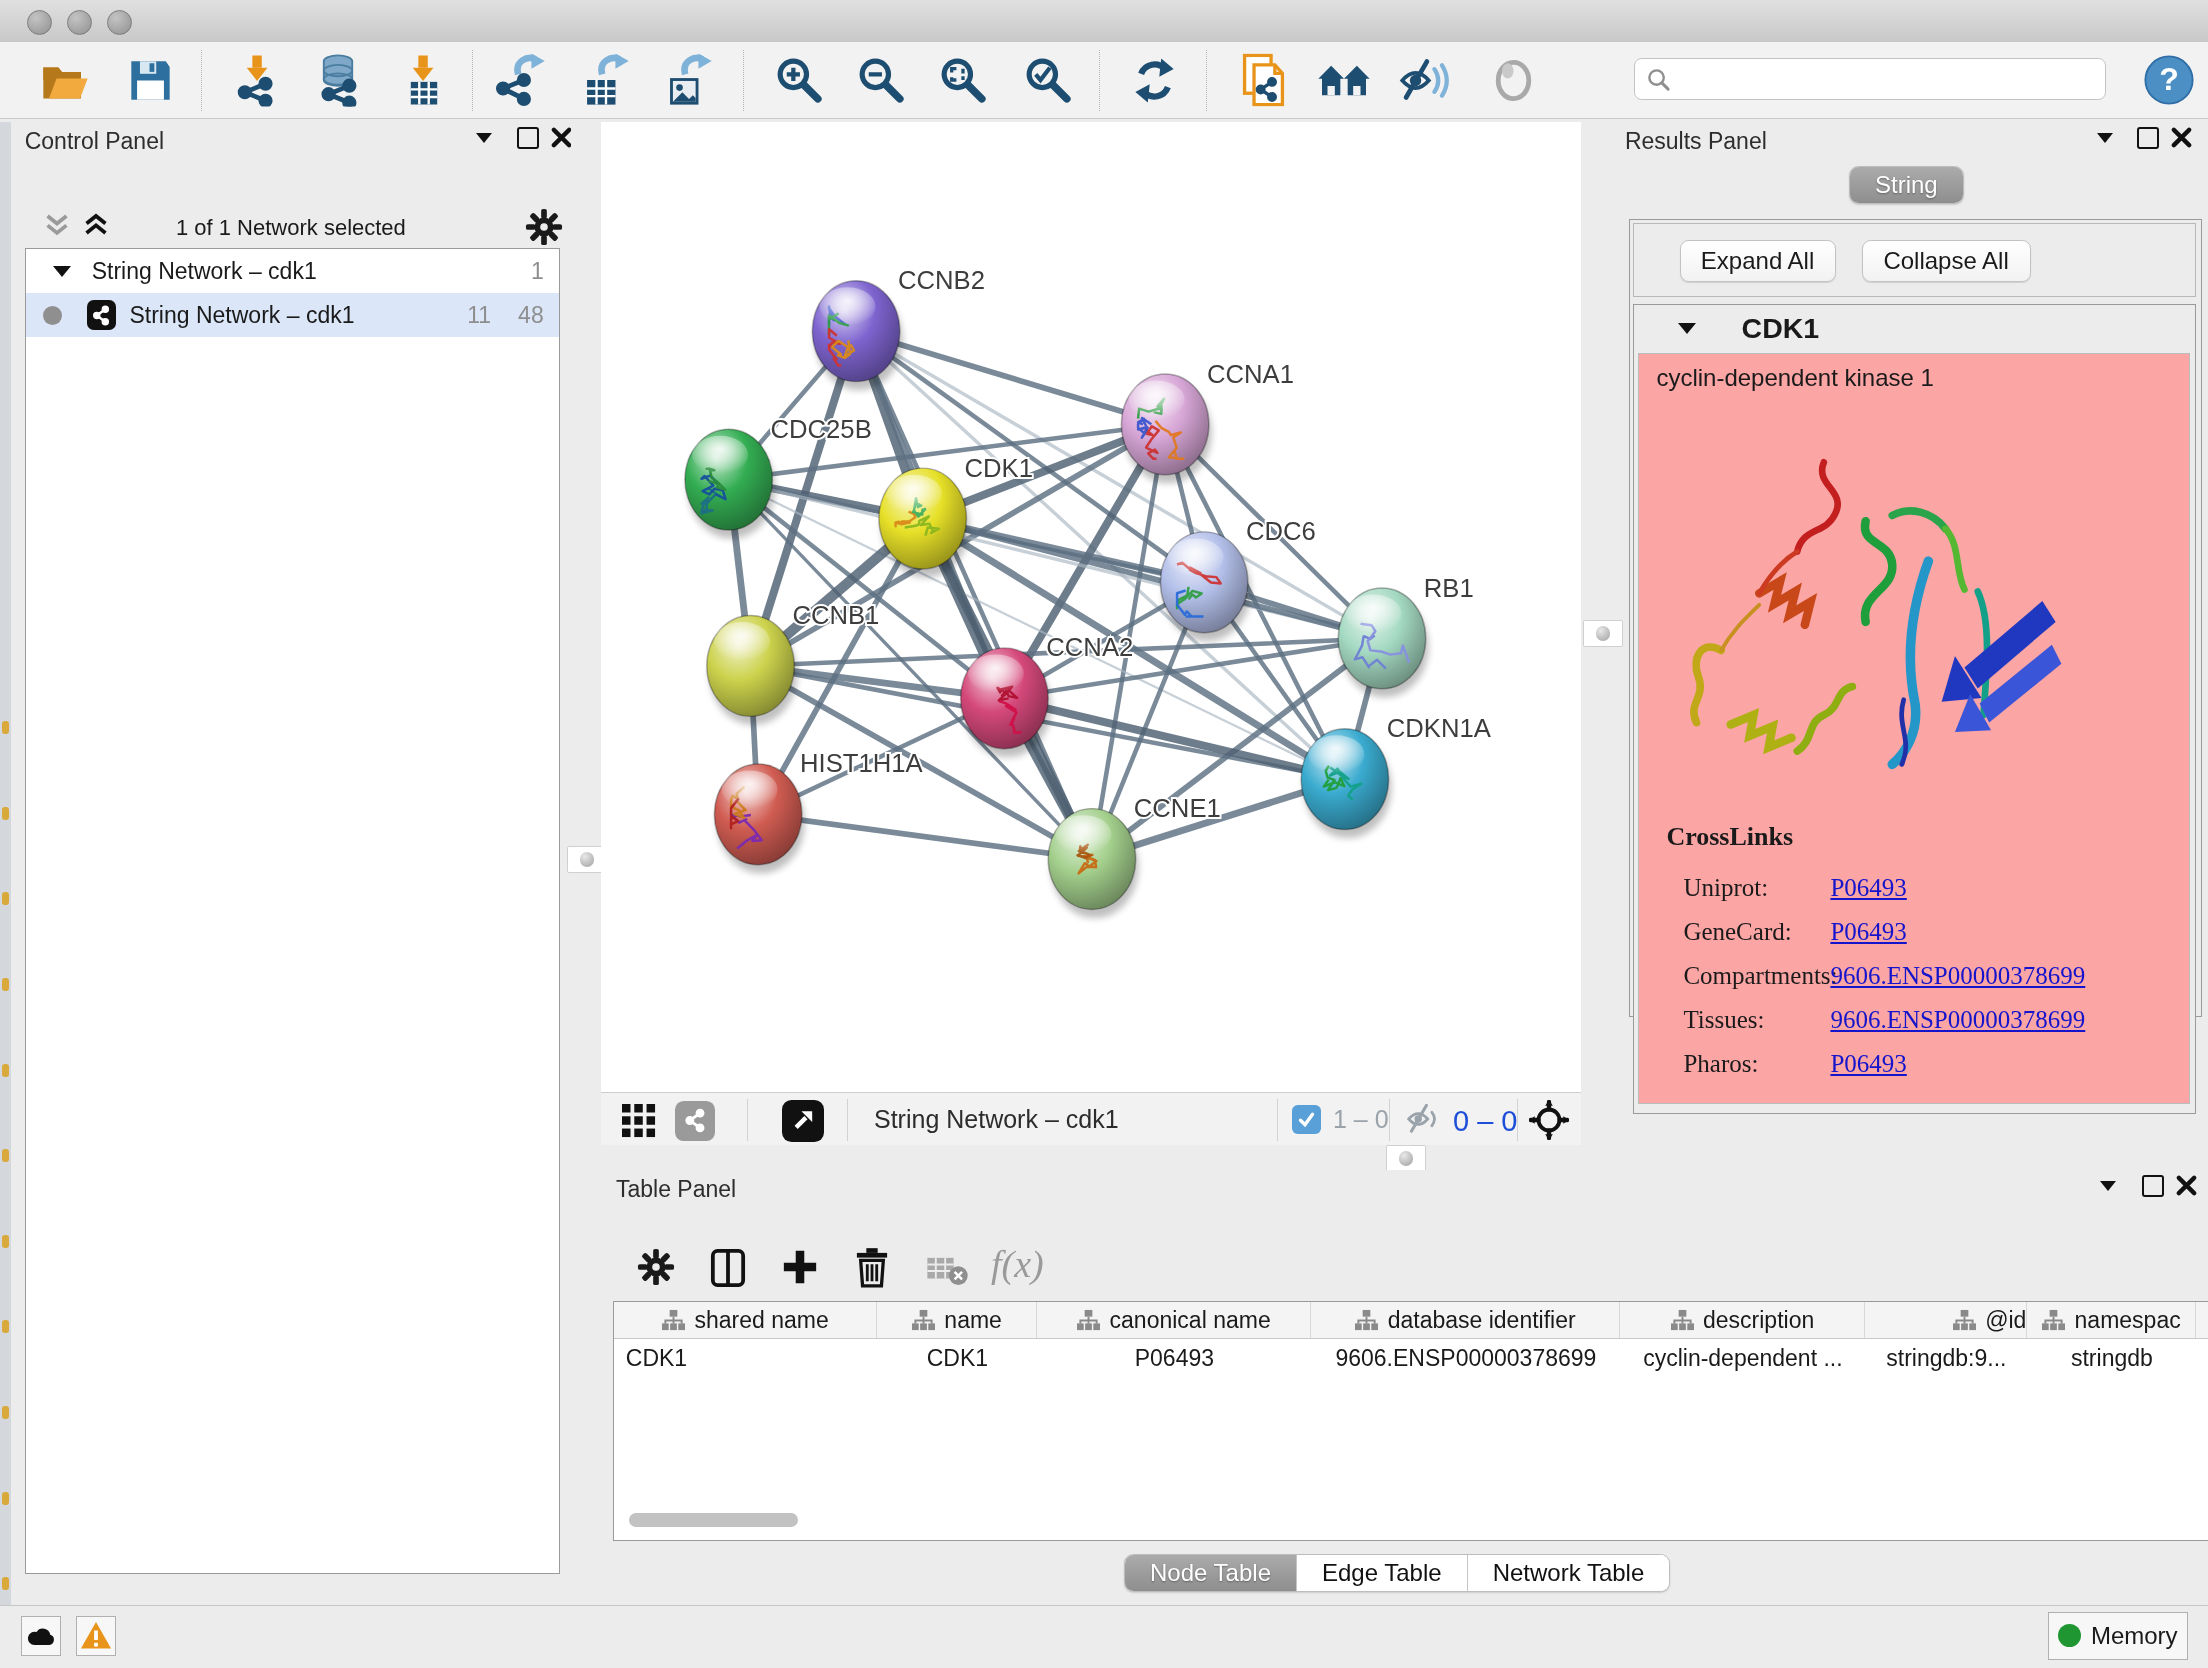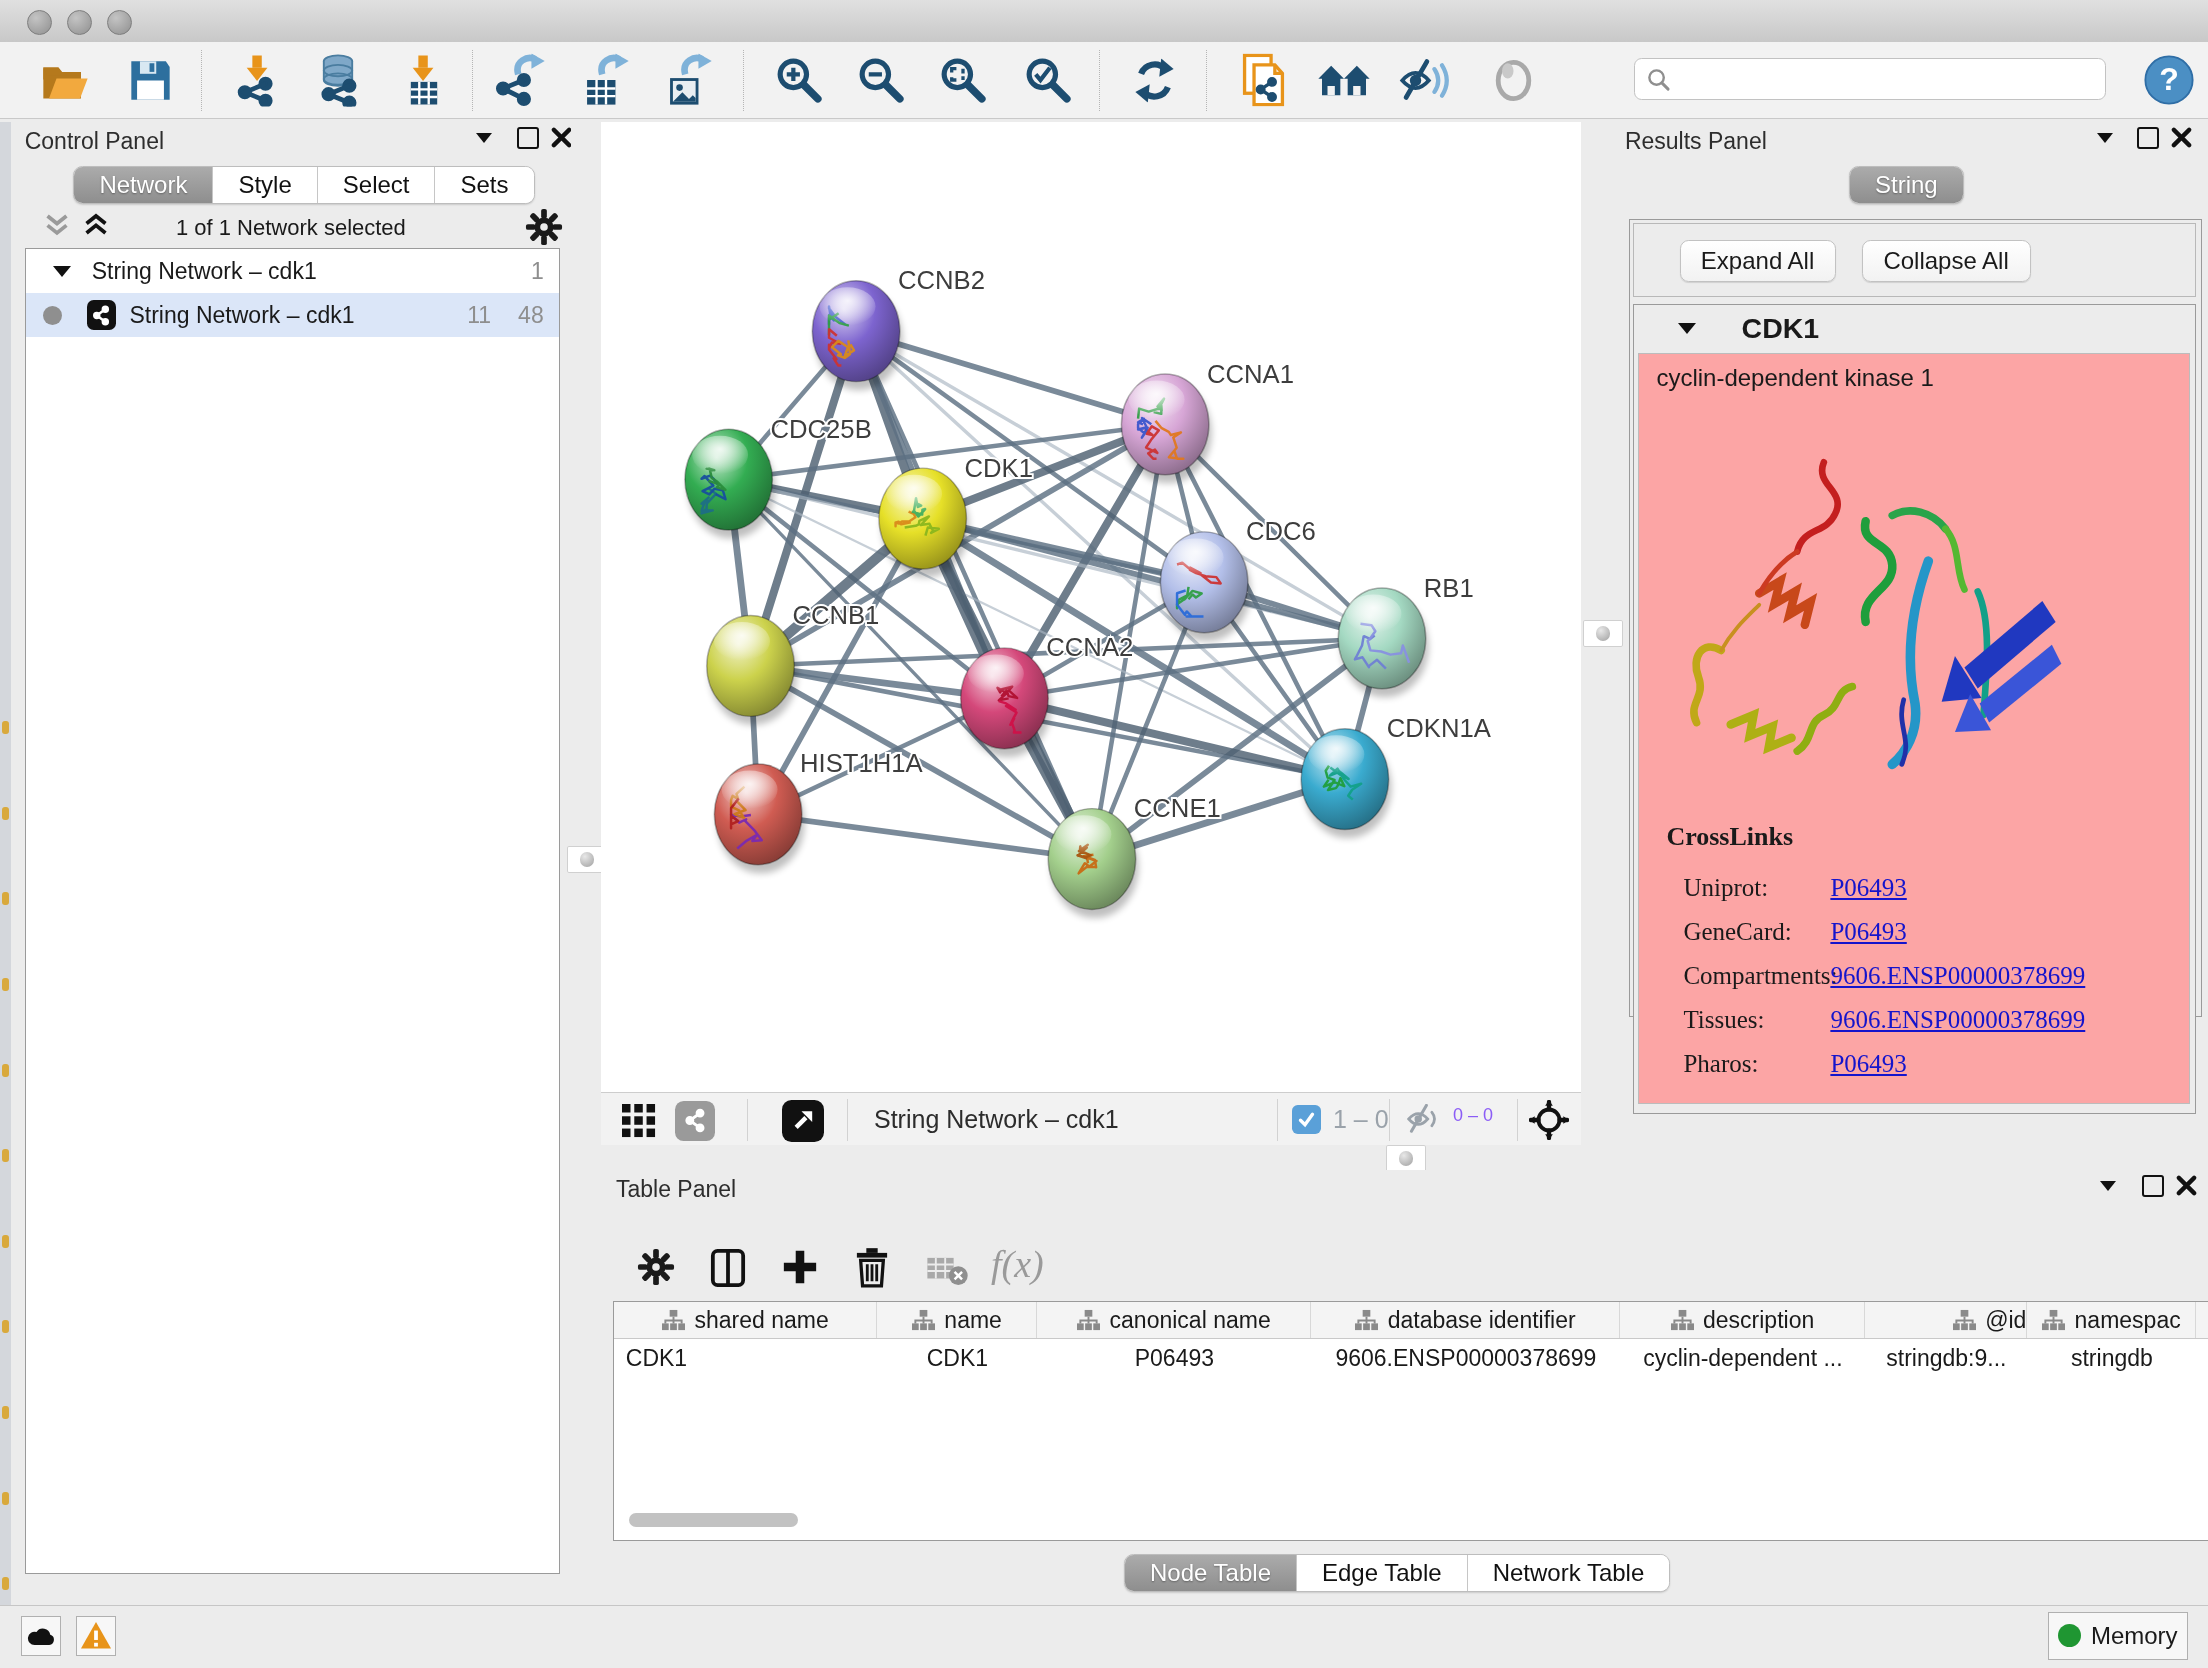--- a/index.html
+++ b/index.html
@@ -292,26 +292,20 @@
   </div>
 
 <div class="abs cpanel">
   <div class="abs" style="left:13.3px;top:5.7px"><span class="panel-title">Control Panel</span></div>
   <div class="abs ph-tri" style="left:465px;top:11.4px"></div>
   <div class="abs ph-float" style="left:506px;top:4.8px"></div>
   <svg class="abs" style="left:540px;top:4.8px" width="21" height="21" viewBox="0 0 22 22">
       <path d="M3 3 L19 19 M19 3 L3 19" stroke="#111" stroke-width="4.5" stroke-linecap="round"></path>
     </svg>
 
-  <div class="abs seg" style="left:62px;top:44px">
-    <div class="tab sel">Network</div>
-    <div class="tab">Style</div>
-    <div class="tab">Select</div>
-    <div class="tab">Sets</div>
-  </div>
 
   <svg class="abs" style="left:28.5px;top:91px" width="34" height="28.5" viewBox="0 0 36 30">
       <g stroke="#9a9a9a" stroke-width="4" fill="none">
         <path d="M8 3 L18 11 L28 3"></path>
         <path d="M8 13 L18 21 L28 13"></path>
       </g>
     </svg>
   <svg class="abs" style="left:68px;top:91px" width="34" height="28.5" viewBox="0 0 36 30">
       <g stroke="#111" stroke-width="4" fill="none">
         <path d="M8 11 L18 3 L28 11"></path>
@@ -616,21 +610,21 @@
       </svg>
   </div>
   <div class="abs" style="left:732px;top:12.4px;font-size:25px;color:#9aa2aa">1 – 0</div>
   <div class="abs vdiv" style="left:788px"></div>
   <svg class="abs" style="left:805px;top:11.4px" width="38" height="30" viewBox="0 0 56 44">
       <path d="M4 22 Q18 6 32 22 Q18 38 4 22z" fill="none" stroke="#9aa2aa" stroke-width="4"></path>
       <circle cx="18" cy="22" r="5.5" fill="#9aa2aa"></circle>
       <path d="M8 40 L30 2" stroke="#9aa2aa" stroke-width="4.5" stroke-linecap="round"></path>
       <path d="M38 12 Q46 22 38 32" stroke="#9aa2aa" stroke-width="4" fill="none" stroke-linecap="round"></path>
     </svg>
-  <div class="abs" style="left:852px;top:12.4px;font-size:18px;color:#8b5cf6">0 – 0</div>
+  <div class="abs" style="left:852px;top:12.4px;font-size:29px;color:#1d4ed8">0 – 0</div>
   <div class="abs vdiv" style="left:916px"></div>
   <svg class="abs" style="left:928px;top:6.7px" width="40" height="40" viewBox="0 0 42 42">
       <circle cx="21" cy="21" r="11" fill="none" stroke="#111" stroke-width="4"></circle>
       <g stroke="#111" stroke-width="4.5" stroke-linecap="round">
         <path d="M21 2 V10 M21 32 V40 M2 21 H10 M32 21 H40"></path>
       </g>
       <polygon points="21,0 17,6 25,6" fill="#111"></polygon>
       <polygon points="21,42 17,36 25,36" fill="#111"></polygon>
       <polygon points="0,21 6,17 6,25" fill="#111"></polygon>
       <polygon points="42,21 36,17 36,25" fill="#111"></polygon>

